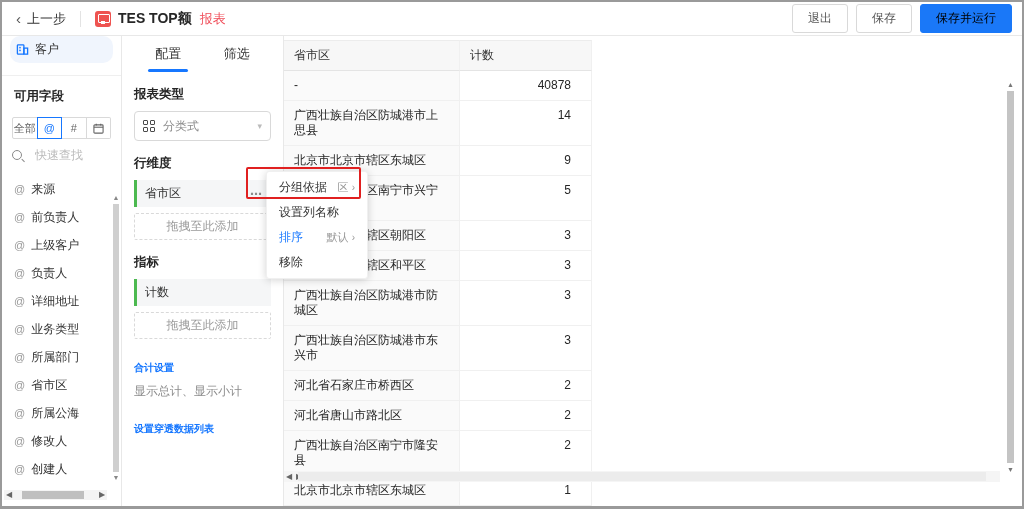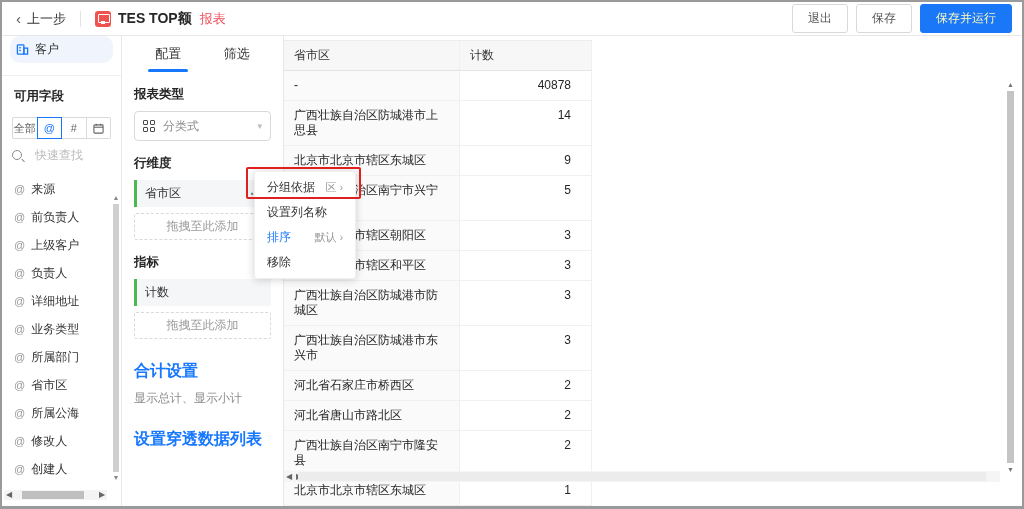--- a/index.html
+++ b/index.html
@@ -16,21 +16,21 @@
   .tb-divider { width:1px; height:16px; background:#e3e3e3; margin:0 14px; }
   .app-icon { width:16px; height:16px; background:#ee5350; border-radius:3px; position:relative; margin-right:7px; }
   .app-icon:before { content:""; position:absolute; left:3px; top:3px; width:10px; height:7px;
                      border:1.5px solid #fff; border-radius:1px; }
   .app-icon:after { content:""; position:absolute; left:6px; top:10px; width:4px; height:3px; background:#fff; }
   .rpt-title { font-size:14px; font-weight:bold; color:#262626; }
   .rpt-tag { font-size:13px; color:#f04f5b; margin-left:8px; }
   .tb-right { margin-left:auto; display:flex; gap:8px;padding-left:36px; }
   .btn { font-size:12px; padding:5px 15px; border:1px solid #d9d9d9; border-radius:3px;
          background:#fff; color:#555; cursor:pointer; }
-  .btn.primary { background:#1a78f8; border-color:#1a78f8; color:#fef9c3; }
+  .btn.primary { background:#1a78f8; border-color:#1a78f8; color:#000000; }
 
   
   .main { display:flex; height:470px; }
 
   
   .sidebar { width:120px; border-right:1px solid #e8e8e8; position:relative; flex:none; }
   .sb-h { font-size:12.5px; font-weight:bold; color:#262626; padding:12px 12px 8px; }
   .ds-item { display:flex; align-items:center; gap:6px; margin:0 8px; padding:5px 6px;
              background:#f0f5fd; border-radius:10px; font-size:12px; color:#333; cursor:pointer; }
   .ds-item svg { flex:none; }
@@ -74,21 +74,21 @@
             padding:0 8px; gap:8px; cursor:pointer; }
   .grid-ic { width:12px; height:12px; display:grid; grid-template-columns:1fr 1fr; gap:2px; flex:none; }
   .grid-ic i { border:1.5px solid #4a4a4a; border-radius:1px; }
   .select .val { font-size:12px; color:#8c8c8c; flex:1; }
   .select .car { font-size:9px; color:#bbb; }
   .chip { height:27px; background:#f5f6f7; border-left:3px solid #4cb950; display:flex; align-items:center;
           padding:0 8px; font-size:12px; color:#333; justify-content:space-between; cursor:pointer; }
   .chip .more { color:#8c8c8c; letter-spacing:1px; font-weight:bold; cursor:pointer; }
   .dropzone { height:27px; border:1px dashed #d9d9d9; border-radius:2px; margin-top:6px;
               display:flex; align-items:center; justify-content:center; font-size:12px; color:#999; }
-  .cf-link { font-size:16px; font-weight:bold; color:#1677ff; cursor:pointer; }
+  .cf-link { font-size:10px; font-weight:bold; color:#1677ff; cursor:pointer; }
   .cf-note { font-size:12px; color:#8c8c8c; margin-top:8px; }
 
   
   .tablewrap { flex:1; position:relative; background:#fff; }
   .rtable { position:absolute; left:0; top:4px; width:308px; }
   .trow { display:flex; }
   .tc { border-bottom:1px solid #f0f0f0; border-right:1px solid #f0f0f0; font-size:12px; color:#262626;
         padding:7px 10px; line-height:15px; }
   .tc.dim { width:176px; background:#fafafa; word-break:break-all; }
   .tc.cnt { width:132px; text-align:right; padding-right:20px; }
@@ -96,21 +96,21 @@
   .thead .tc.cnt { text-align:left; }
   
   .tb-vsb { position:absolute; right:7px; top:44px; bottom:32px; width:9px; }
   .tb-vsb .arrow { position:absolute; width:9px; text-align:center; font-size:7px; color:#777; line-height:9px; }
   .tb-vsb .thumb { position:absolute; left:1px; top:11px; bottom:11px; width:7px; background:#c4c4c4; }
   .tb-hsb { position:absolute; left:0; right:22px; bottom:24px; height:11px; background:#f5f5f5;
             display:flex; align-items:center; }
   .tb-hsb .thumb { position:absolute; left:14px; right:14px; height:9px; background:#ececec; }
 
   
-  .ctxmenu { position:absolute; left:252px; top:169px; width:102px; background:#fff; border-radius:3px;
+  .ctxmenu { position:absolute; left:264px; top:169px; width:102px; background:#fff; border-radius:3px;
              box-shadow:0 1px 8px rgba(0,0,0,.18); border:1px solid #f0f0f0; padding:3px 0; z-index:50; }
   .mi { height:25px; display:flex; align-items:center; justify-content:space-between; padding:0 12px;
         font-size:12px; color:#333; cursor:pointer; }
   .mi .extra { color:#999; font-size:11px; }
   .mi .extra .gt { font-size:10px; }
   .mi.blue { color:#1677ff; }
   .annot { position:absolute; left:244px; top:165px; width:115px; height:32px;
            border:2px solid #e02020; border-radius:2px; z-index:60; pointer-events:none; }
 </style>
 </head>

